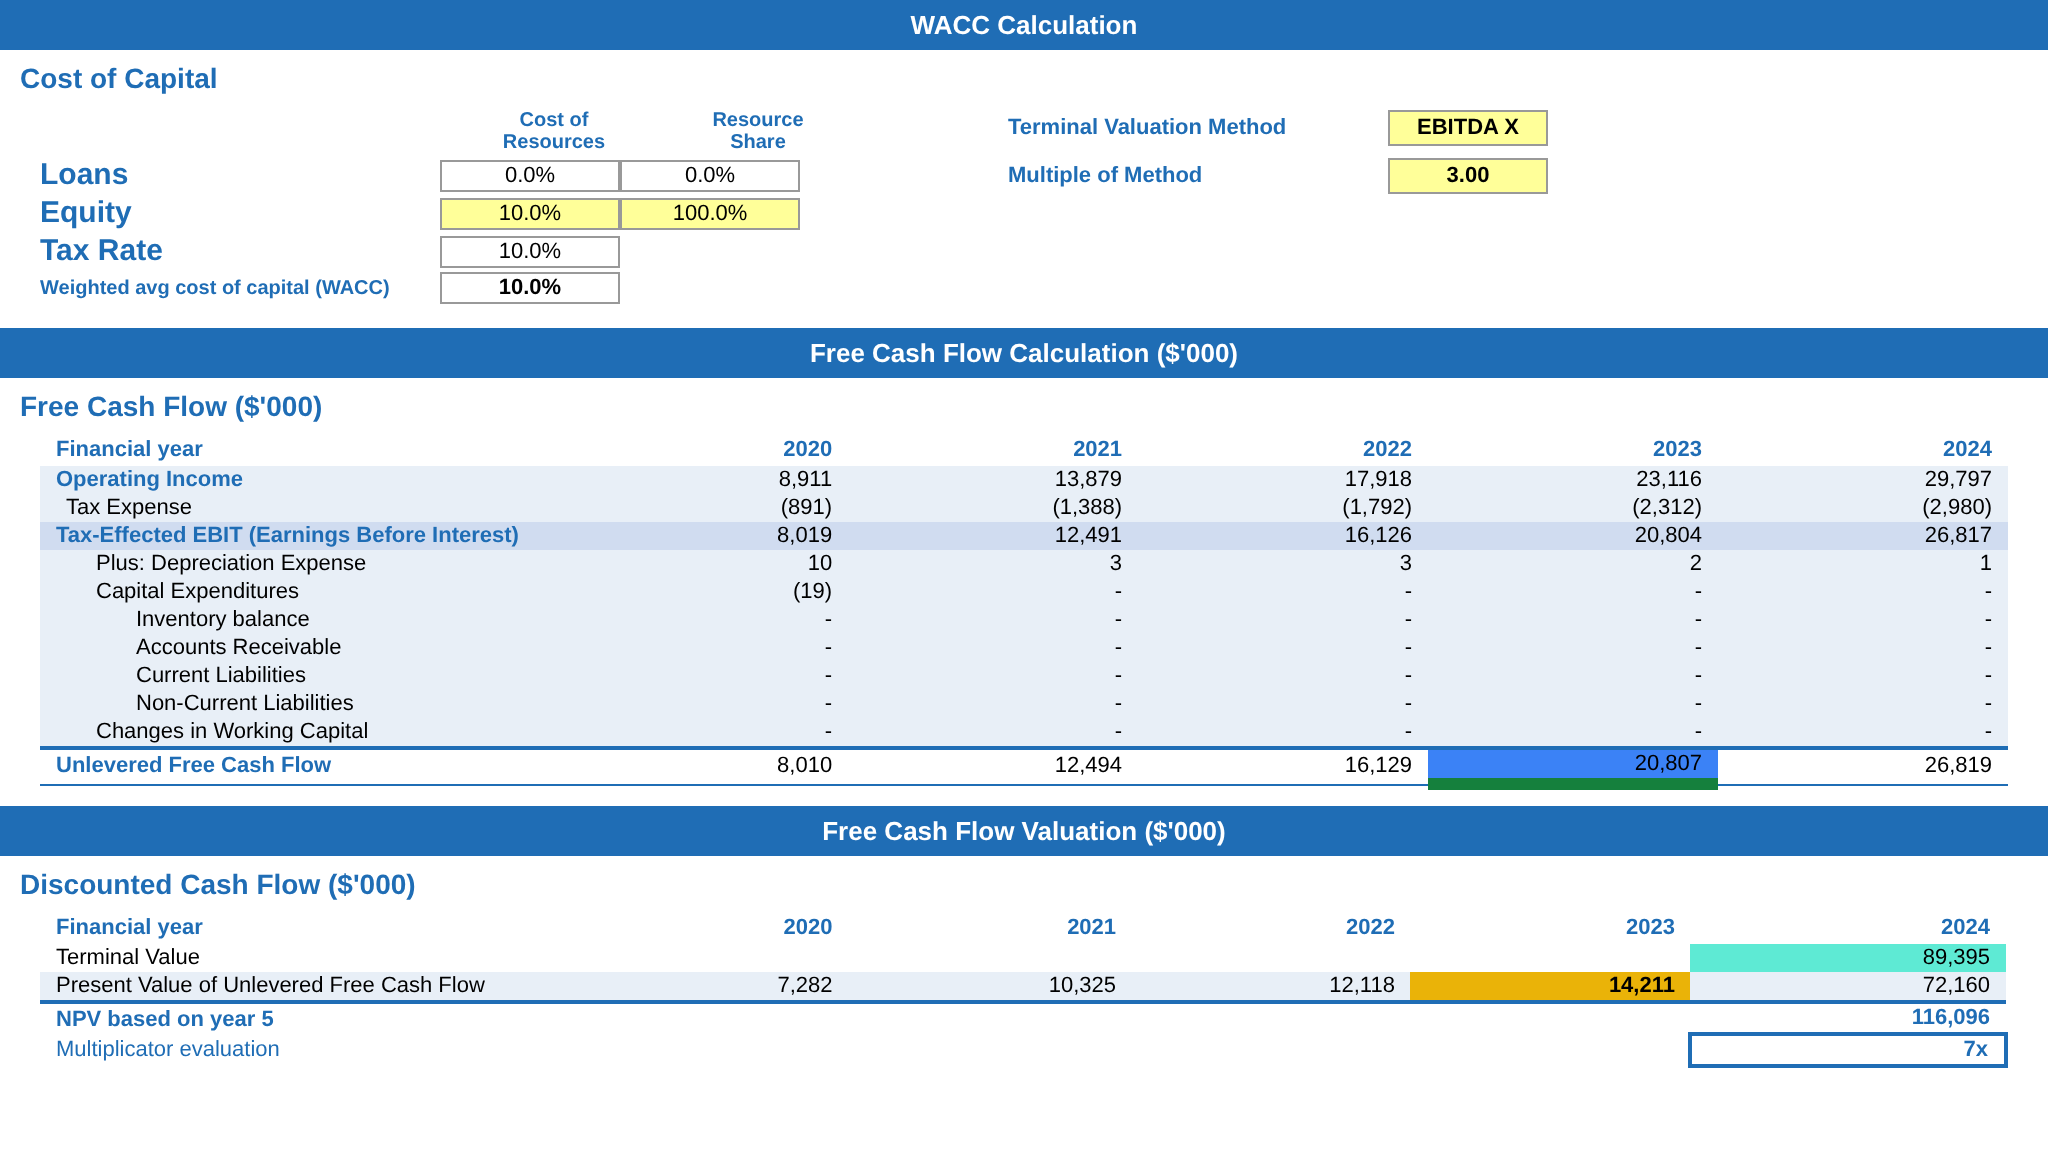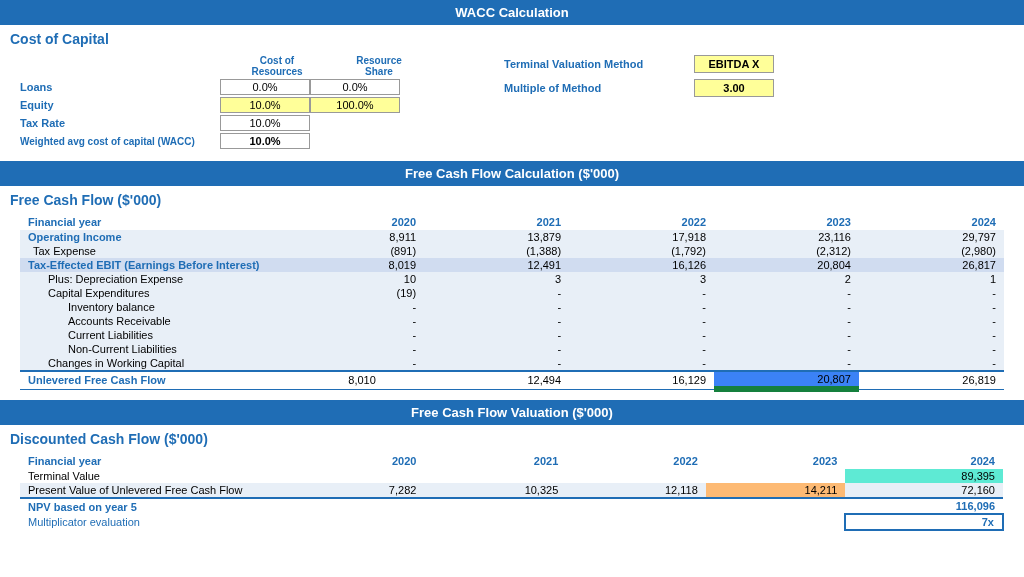--- a/index.html
+++ b/index.html
@@ -55,21 +55,21 @@
 
     .wacc-row {
       display: flex;
       align-items: center;
       margin-bottom: 2px;
     }
 
     .wacc-row-label {
       width: 200px;
       font-weight: bold;
-      font-size: 11px;
+      font-size: 15px;
       color: #1F6DB5;
     }
 
     .wacc-cell {
       width: 90px;
       text-align: center;
       font-size: 11px;
       padding: 1px 3px;
     }
 
@@ -339,21 +339,21 @@
           <tr>
             <td class="label-col" style="padding-left:28px;background:#E8EFF7;">Changes in Working Capital</td>
             <td style="background:#E8EFF7;">-</td>
             <td style="background:#E8EFF7;">-</td>
             <td style="background:#E8EFF7;">-</td>
             <td style="background:#E8EFF7;">-</td>
             <td style="background:#E8EFF7;">-</td>
           </tr>
           <tr>
             <td class="label-col bold" style="padding-left:8px;background:#fff;border-top:2px solid #1F6DB5;border-bottom:1px solid #1F6DB5;color:#1F6DB5;font-weight:bold;">Unlevered Free Cash Flow</td>
-            <td style="background:#fff;border-top:2px solid #1F6DB5;border-bottom:1px solid #1F6DB5;text-align:center;">8,010</td>
+            <td style="background:#fff;border-top:2px solid #1F6DB5;border-bottom:1px solid #1F6DB5;">8,010</td>
             <td style="background:#fff;border-top:2px solid #1F6DB5;border-bottom:1px solid #1F6DB5;">12,494</td>
             <td style="background:#fff;border-top:2px solid #1F6DB5;border-bottom:1px solid #1F6DB5;">16,129</td>
             <td style="background:#3b82f6;border-top:2px solid #1F6DB5;border-bottom:6px solid #15803d;">20,807</td>
             <td style="background:#fff;border-top:2px solid #1F6DB5;border-bottom:1px solid #1F6DB5;">26,819</td>
           </tr>
         </tbody>
     </table>
   </div>
 </div>
 
@@ -380,21 +380,21 @@
             <td style="background:#fff;"></td>
             <td style="background:#fff;"></td>
             <td style="background:#fff;"></td>
             <td style="background:#5eead4;">89,395</td>
           </tr>
           <tr>
             <td class="label-col" style="background:#E8EFF7;">Present Value of Unlevered Free Cash Flow</td>
             <td style="background:#E8EFF7;">7,282</td>
             <td style="background:#E8EFF7;">10,325</td>
             <td style="background:#E8EFF7;">12,118</td>
-            <td style="background:#fdba74;">14,211</td>
+            <td style="background:#eab308;font-weight:bold;">14,211</td>
             <td style="background:#E8EFF7;">72,160</td>
           </tr>
         </tbody>
       <tfoot id="dcf-tfoot">
       <tr>
             <td class="label-col bold" style="font-weight:bold;color:#1F6DB5;border-top:2px solid #1F6DB5;">NPV based on year 5</td>
             <td style="border-top:2px solid #1F6DB5;"></td>
             <td style="border-top:2px solid #1F6DB5;"></td>
             <td style="border-top:2px solid #1F6DB5;"></td>
             <td style="border-top:2px solid #1F6DB5;"></td>

